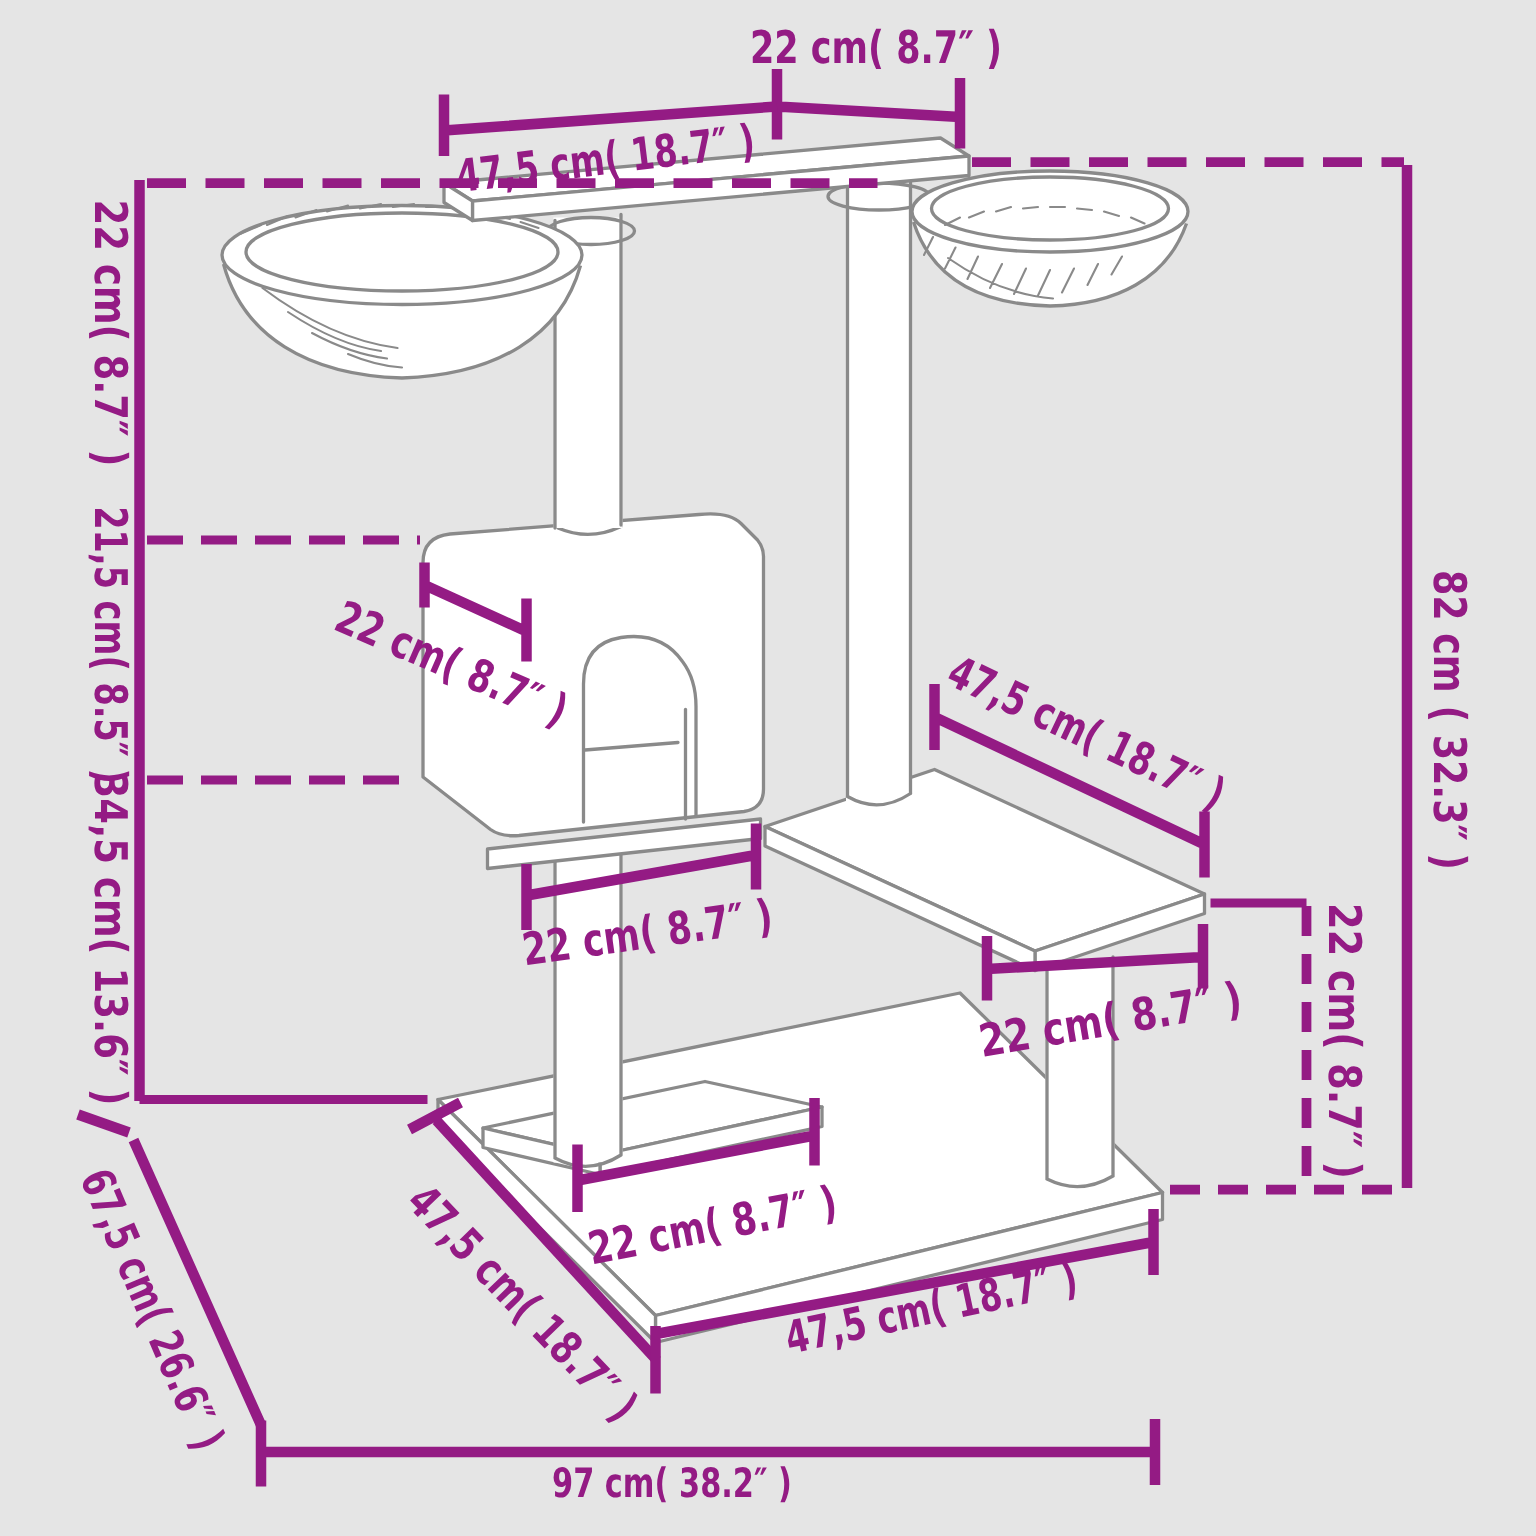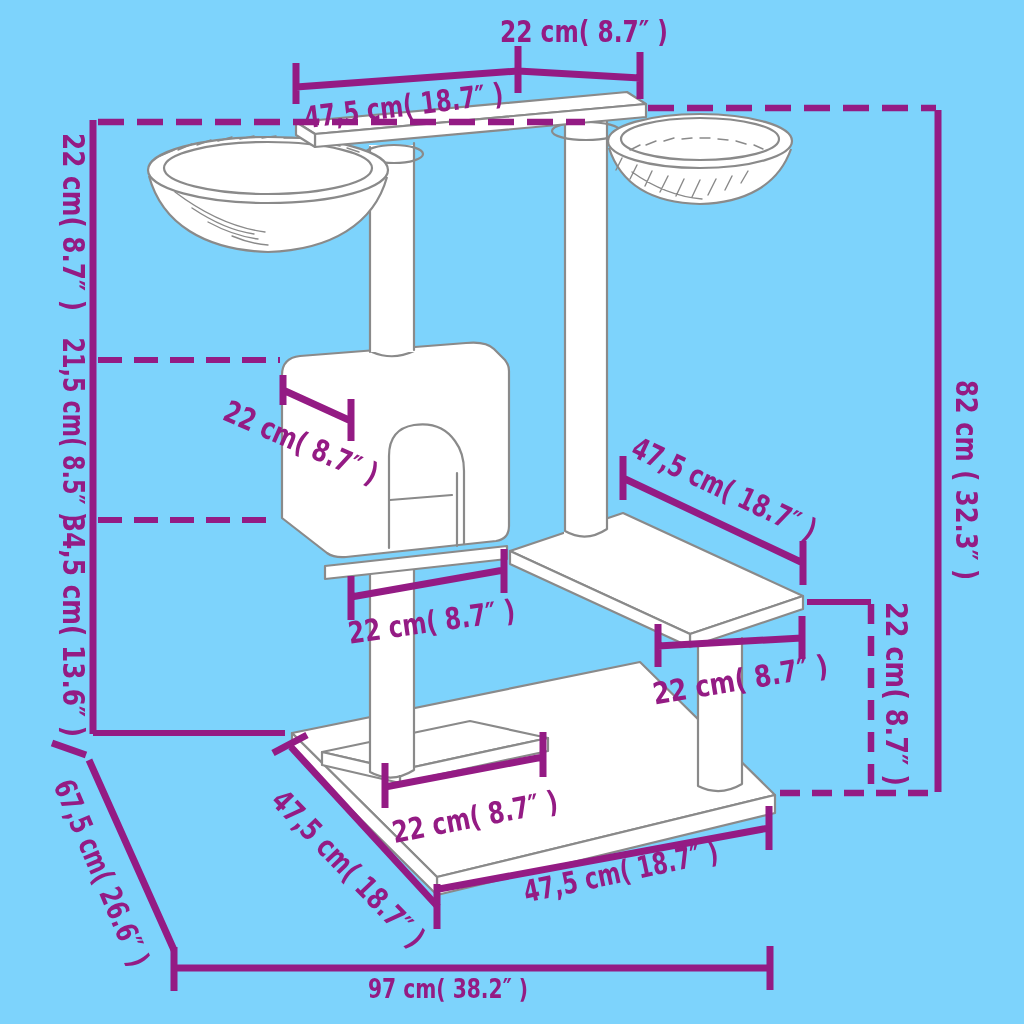--- a/index.html
+++ b/index.html
@@ -1,16 +1,16 @@
 <!DOCTYPE html>
 <html style="--accent: #941B84; --line: #8a8a8a;"><head>
 <meta charset="utf-8">
 <style>
   html,body{margin:0;padding:0;background:#ffffff;}
-  .stage{width:1024px;height:1024px;position:relative;background:#7dd3fc;overflow:hidden;}
+  .stage{width:1024px;height:1024px;position:relative;background:#e5e5e5;overflow:hidden;}
   svg{display:block;}
   
   .d{fill:none;stroke:var(--line,#8a8a8a);stroke-width:2.2;stroke-linejoin:round;stroke-linecap:round;}
   .df{fill:#ffffff;stroke:var(--line,#8a8a8a);stroke-width:2.2;stroke-linejoin:round;}
   .dw{fill:#ffffff;stroke:none;}
   .dh{fill:none;stroke:var(--line,#8a8a8a);stroke-width:1.4;stroke-linecap:round;}
   
   .a{fill:none;stroke:var(--accent,#941B84);stroke-width:7;}
   .a6{fill:none;stroke:var(--accent,#941B84);stroke-width:6;}
   .adash{fill:none;stroke:var(--accent,#941B84);stroke-width:6.5;stroke-dasharray:26 13;}

